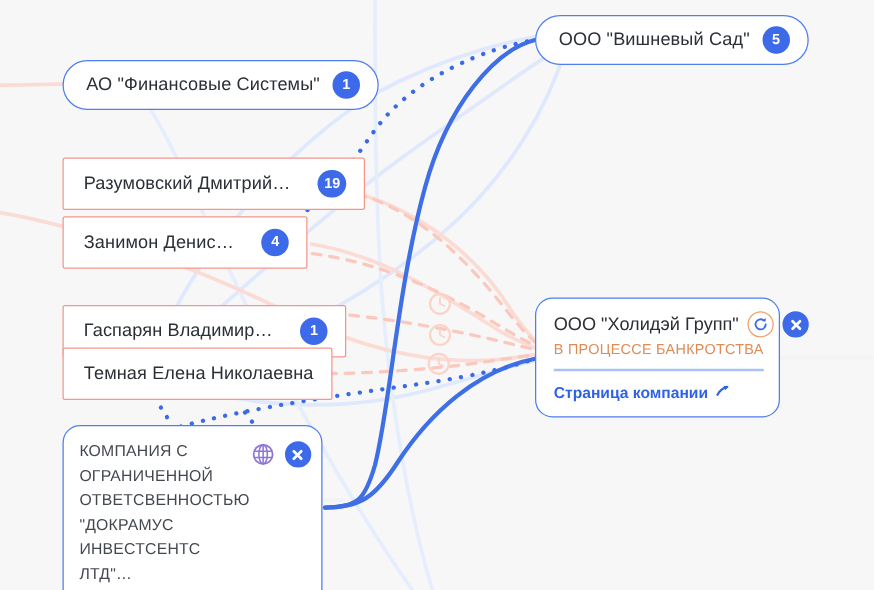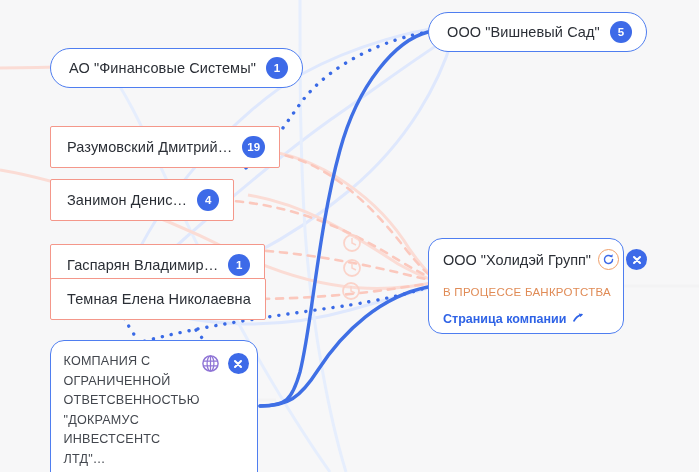--- a/index.html
+++ b/index.html
@@ -52,21 +52,21 @@
     color: #2b2f36;
     letter-spacing: .1px;
   }
 
   
   .rect {
     border: 1.6px solid #f4978a;
     border-radius: 2px;
     padding: 0 14px 0 16px;
     height: 42px;
-    gap: 10px;
+    gap: 22px;
     white-space: nowrap;
   }
   .rect .label {
     font-size: 14.5px;
     color: #2b2f36;
     letter-spacing: .1px;
   }
 
   
   .badge {
@@ -104,34 +104,34 @@
     display: flex;
     align-items: center;
     gap: 7px;
     white-space: nowrap;
   }
   .card-title {
     font-size: 14.5px;
     color: #2b2f36;
   }
   .card-status {
-    margin-top: 16px;
+    margin-top: 4px;
     font-size: 11.5px;
     color: #e08b56;
     letter-spacing: .25px;
     text-transform: uppercase;
   }
   .divider {
     margin-top: 9px;
     height: 1.5px;
     background: #a9c2f5;
     width: 100%;
   }
   .card-link {
-    margin-top: 4px;
+    margin-top: 9px;
     display: flex;
     align-items: center;
     gap: 5px;
     font-size: 12.5px;
     font-weight: bold;
     color: #2f63e6;
     cursor: pointer;
     white-space: nowrap;
   }
 
@@ -256,21 +256,21 @@
   <div class="node pill" id="n-vsad" style="left:428px; top:12px;">
     <span class="label">ООО "Вишневый Сад"</span>
     <span class="badge">5</span>
   </div>
 
   <div class="node rect" id="n-razum" style="left:50px; top:126px;">
     <span class="label">Разумовский Дмитрий…</span>
     <span class="badge">19</span>
   </div>
 
-  <div class="node rect" id="n-zanim" style="left:50px; top:179px;">
+  <div class="node rect" id="n-zanim" style="left:50px; top:173px;">
     <span class="label">Занимон Денис…</span>
     <span class="badge">4</span>
   </div>
 
   <div class="node rect" id="n-gasp" style="left:50px; top:244px;">
     <span class="label">Гаспарян Владимир…</span>
     <span class="badge">1</span>
   </div>
 
   <div class="node rect" id="n-temn" style="left:50px; top:278px;">

